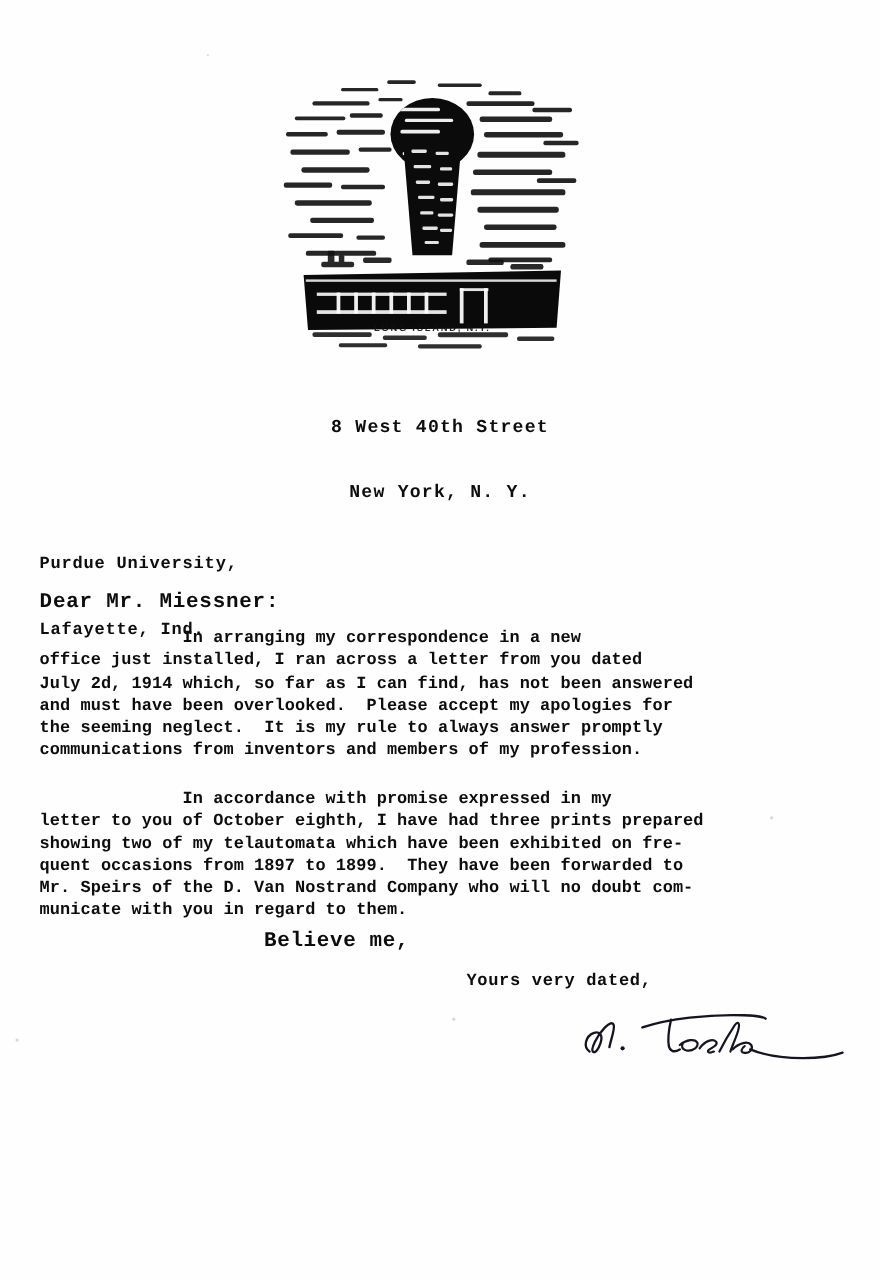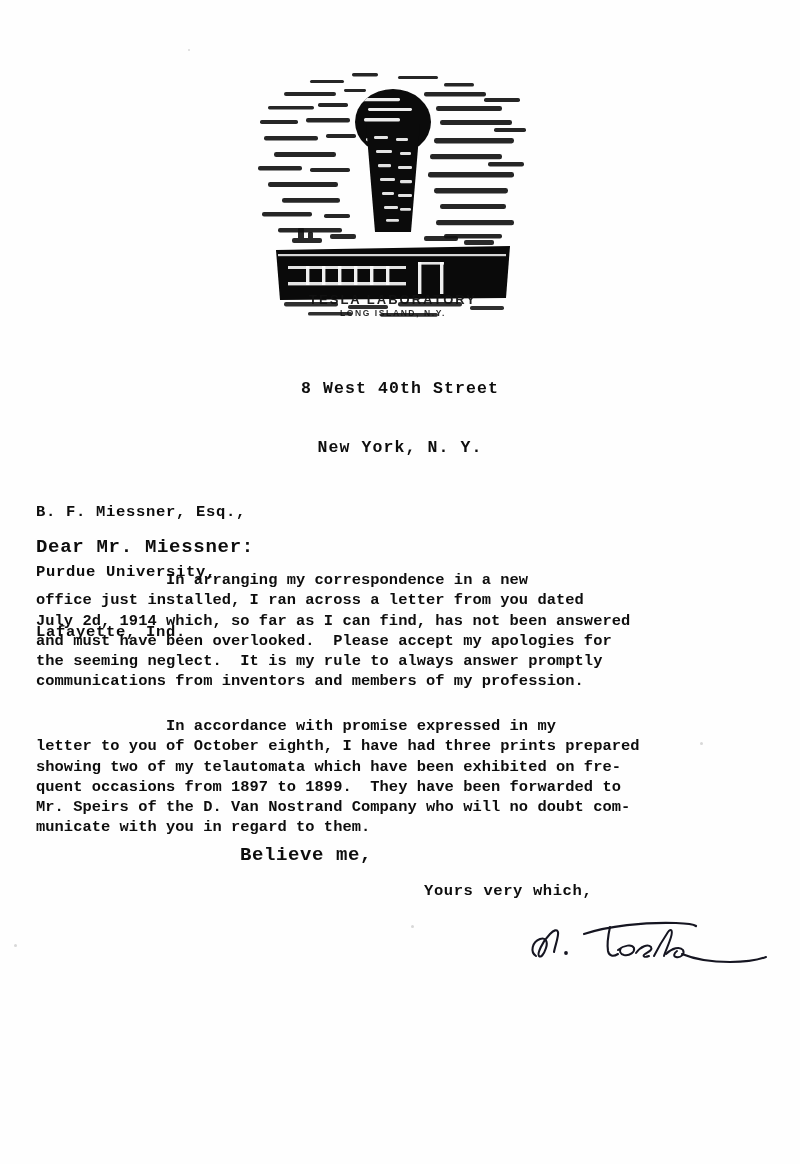--- a/index.html
+++ b/index.html
@@ -244,52 +244,50 @@
         <rect x="100" y="243" width="40" height="4" rx="1.8"></rect>
         <rect x="150" y="240" width="64" height="4.6" rx="2"></rect>
         <rect x="222" y="244" width="34" height="4" rx="1.8"></rect>
         <rect x="60" y="250" width="44" height="3.6" rx="1.6"></rect>
         <rect x="132" y="251" width="58" height="3.8" rx="1.7"></rect>
       </g>
     </svg>
   </div>
 
   <div class="lh-caption">
-    <div class="l1">TESLA LABORATORY</div>
     <div class="l2">LONG ISLAND, N.Y.</div>
   </div>
 
   <div class="typed addr-block">
     <div>8 West 40th Street</div>
     <div>New York, N. Y.</div>
   </div>
 
   <div class="typed recipient">
-    <div>B. F. Miessner, Esq.,</div>
     <div>Purdue University,</div>
     <div>Lafayette, Ind.</div>
   </div>
 
   <div class="typed salutation">Dear Mr. Miessner:</div>
 
   <div class="typed para para-1">              In arranging my correspondence in a new
 office just installed, I ran across a letter from you dated
 July 2d, 1914 which, so far as I can find, has not been answered
 and must have been overlooked.  Please accept my apologies for
 the seeming neglect.  It is my rule to always answer promptly
 communications from inventors and members of my profession.</div>
   <div class="typed para para-2">              In accordance with promise expressed in my
 letter to you of October eighth, I have had three prints prepared
 showing two of my telautomata which have been exhibited on fre-
 quent occasions from 1897 to 1899.  They have been forwarded to
 Mr. Speirs of the D. Van Nostrand Company who will no doubt com-
 municate with you in regard to them.</div>
 
   <div class="typed believe">Believe me,</div>
-  <div class="typed valediction">Yours very which,</div>
+  <div class="typed valediction">Yours very dated,</div>
 
   <div class="signature">
     <svg viewBox="0 0 250 62" xmlns="http://www.w3.org/2000/svg">
       <g fill="none" stroke="#151521" stroke-linecap="round" stroke-linejoin="round">
 
         <path d="M12 44 C6 40 8 30 16 27 C22 25 24 30 22 36 C20 42 17 46 15 44 C13 42 18 30 26 22 C30 18 33 17 34 20 C35 24 31 34 30 40" stroke-width="2.1"></path>
 
         <circle cx="42" cy="41" r="1.9" fill="#151521" stroke="none"></circle>
 
         <path d="M60 22 C84 14 120 10 152 11 C164 11.4 170 12.5 172 14" stroke-width="2.2"></path>

